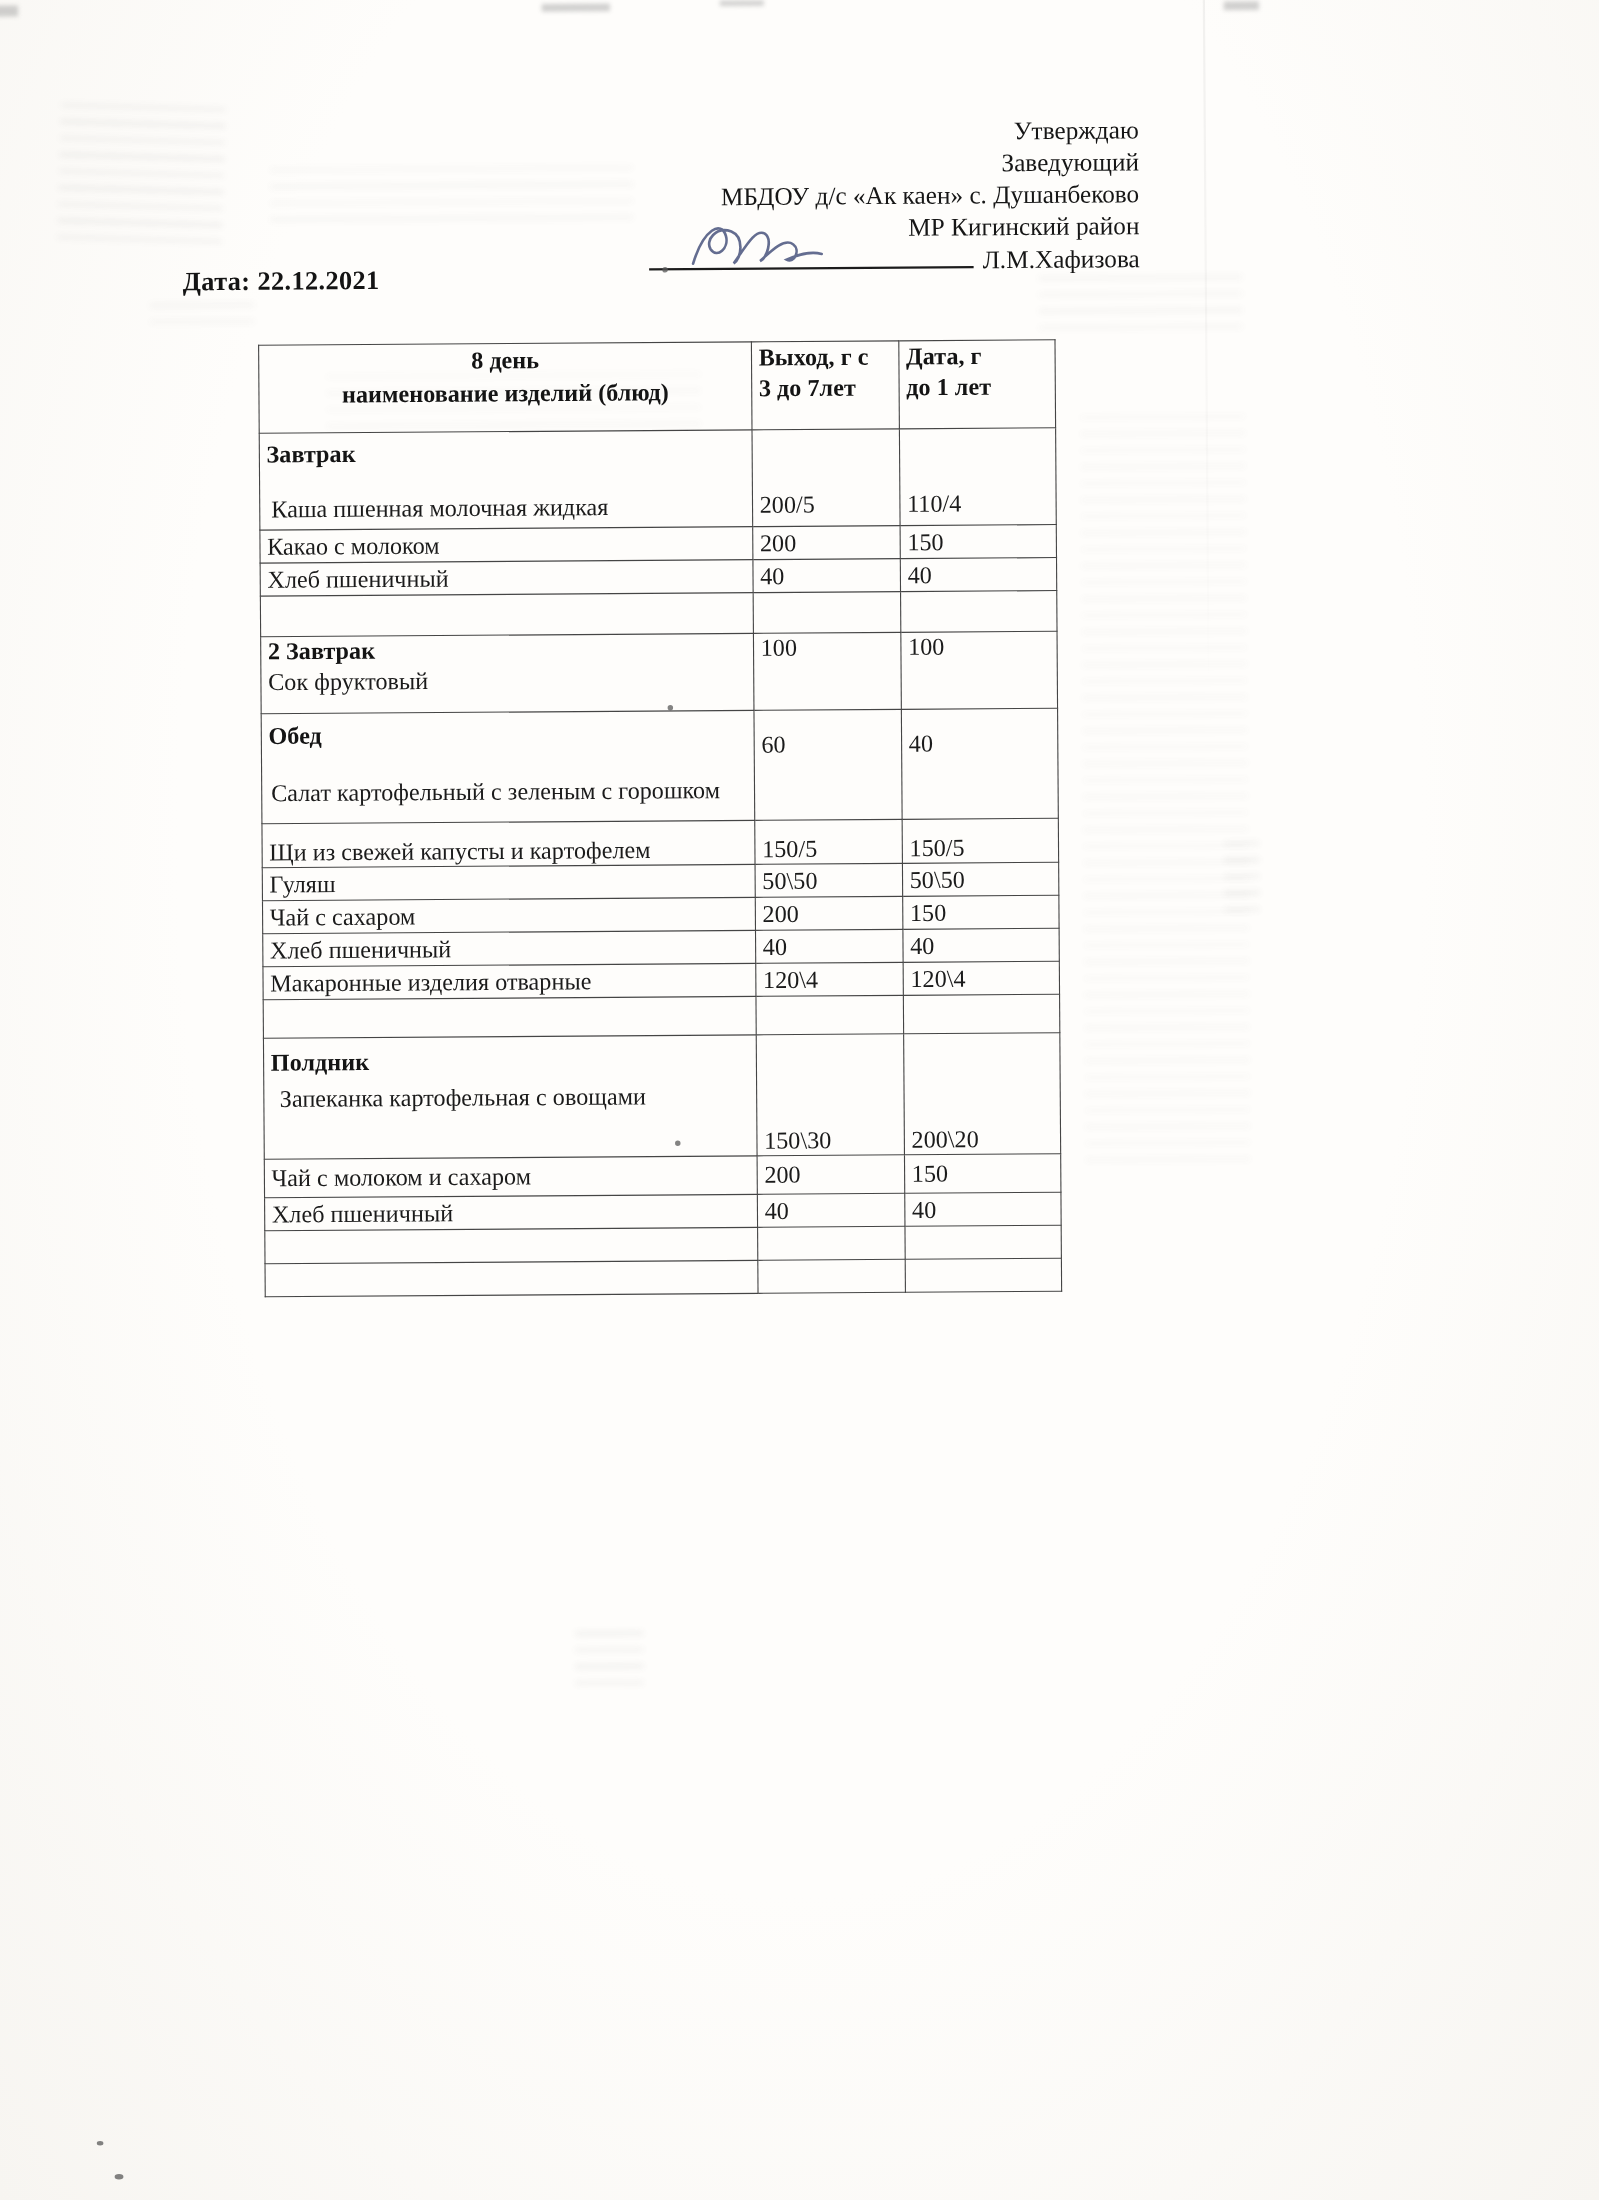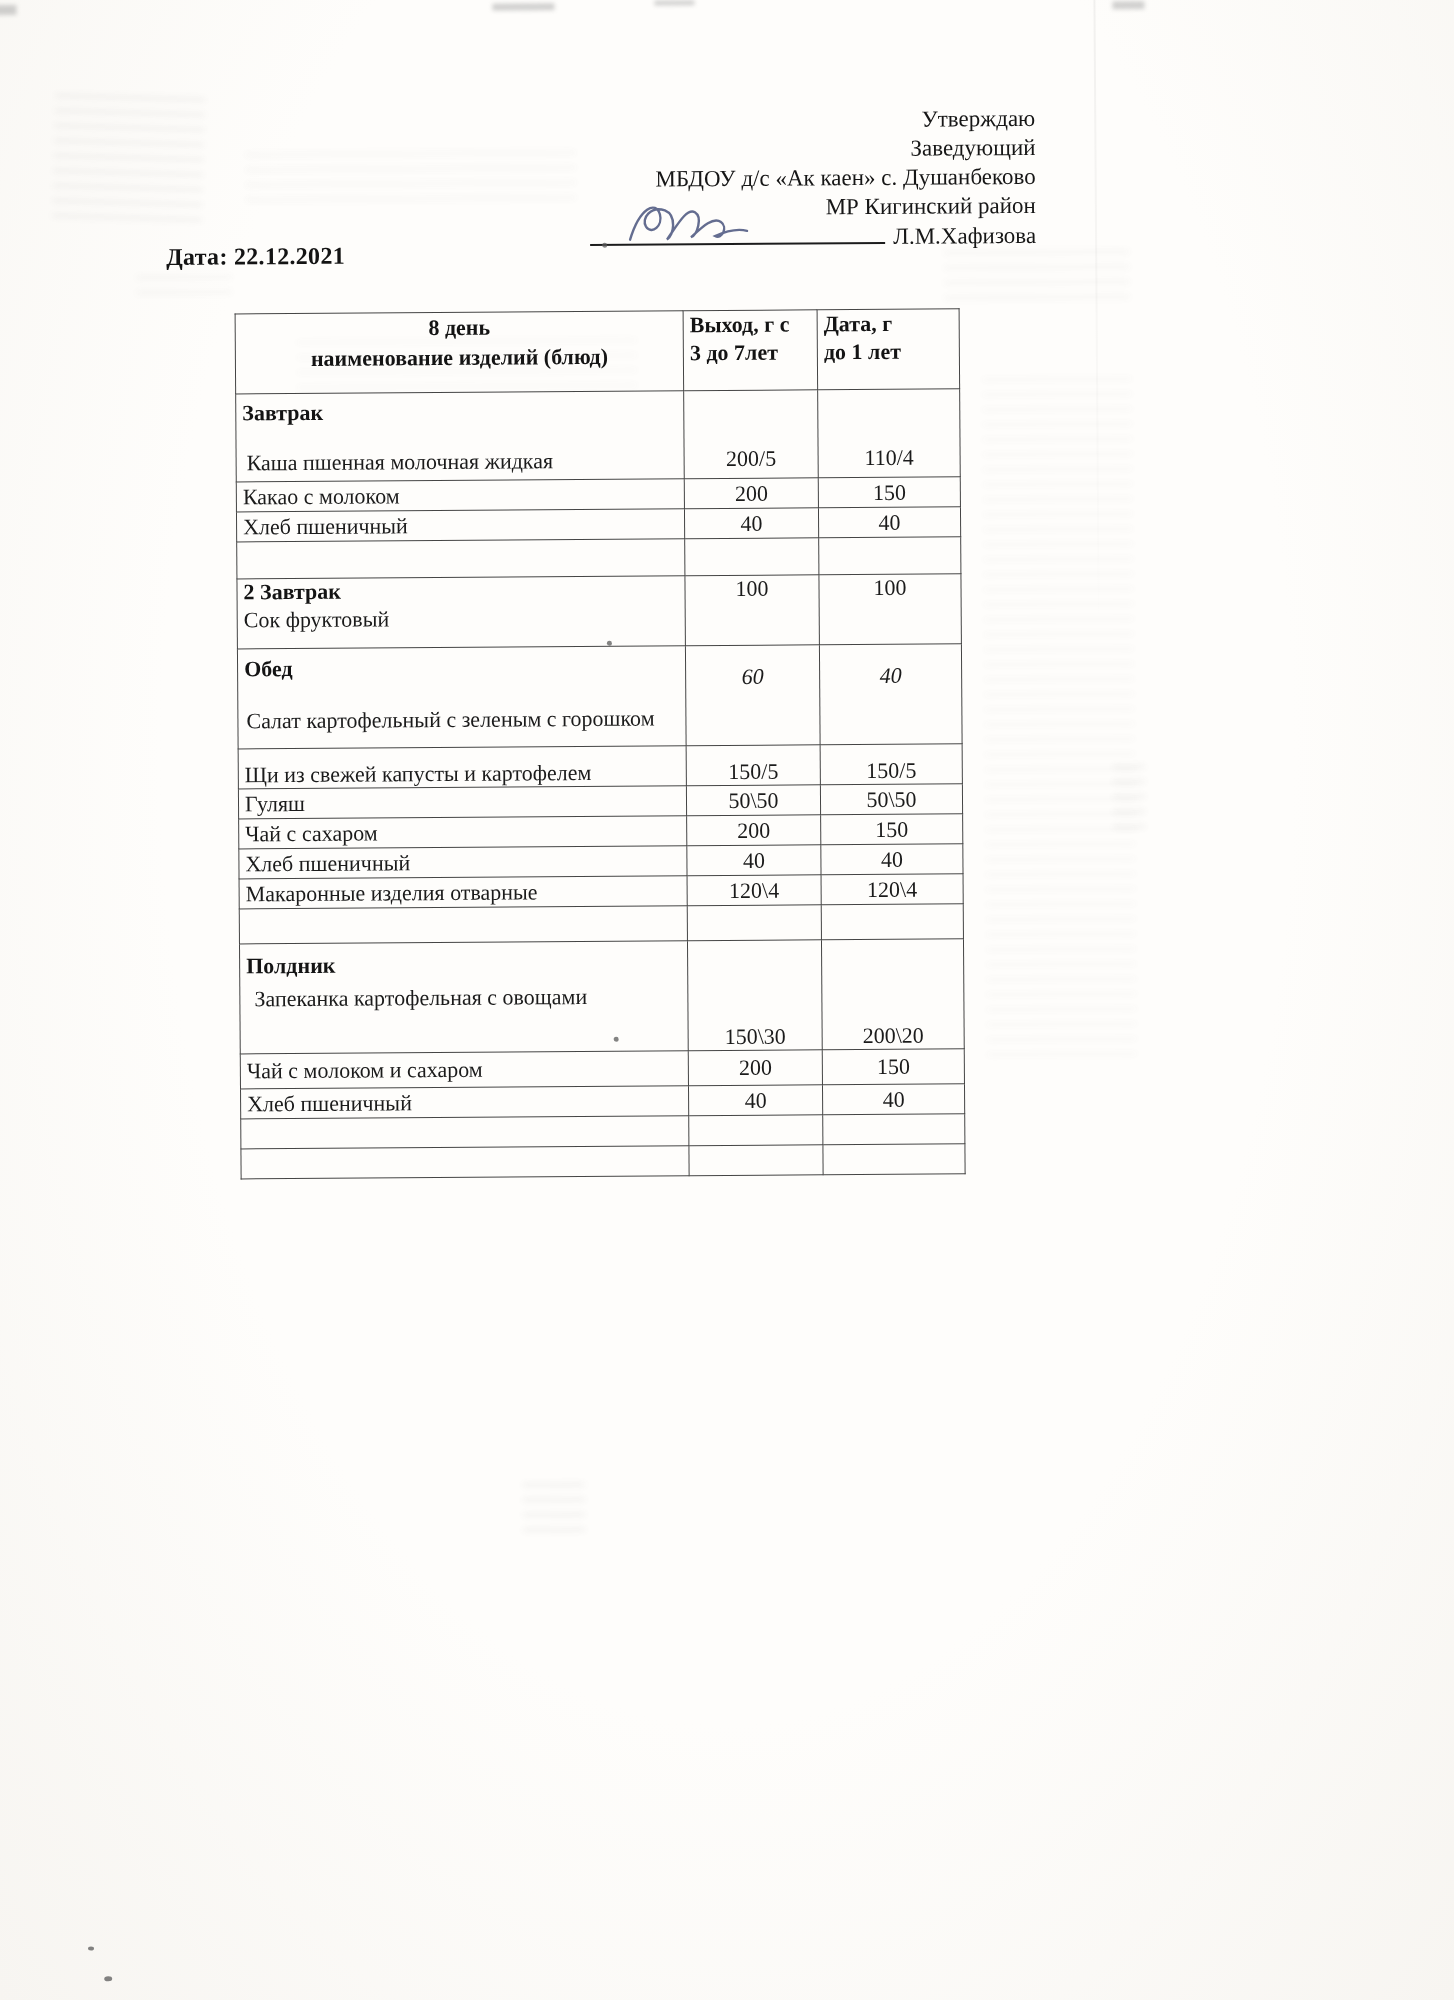--- a/index.html
+++ b/index.html
@@ -45,35 +45,35 @@
   table.menu th, table.menu td{
     border:1px solid #454545;
     padding:0 6px;
     overflow:hidden;
   }
   thead tr{height:80px;}
   th{font-weight:700;color:#141414;}
   th.h1{text-align:center;vertical-align:top;padding-top:8px;line-height:30px;}
   th.h2,th.h3{text-align:left;vertical-align:top;padding-top:24px;padding-left:10px;line-height:28px;font-size:22px;}
   .c-name{padding-left:10px;text-align:left;}
-  .c-val{text-align:center;}
+  .c-val{}
   .sec{font-weight:700;color:#141414;}
   
   .r-plain td{vertical-align:middle;}
   
   .r-a .c-name{position:relative;vertical-align:top;padding-top:6px;}
   .r-a .item{position:absolute;left:10px;bottom:5px;white-space:nowrap;}
   .r-a .c-val{vertical-align:bottom;padding-bottom:6px;}
   
   .r-b td{vertical-align:top;padding-top:7px;}
   .r-b .sec{margin-bottom:2px;}
   
   .r-c .c-name{position:relative;vertical-align:top;padding-top:7px;}
   .r-c .item{position:absolute;left:8px;bottom:14px;white-space:nowrap;}
-  .r-c .c-val{vertical-align:top;padding-top:18px;font-style:italic;}
+  .r-c .c-val{vertical-align:top;padding-top:18px;}
   
   .r-d .c-name{vertical-align:top;padding-top:9px;}
   .r-d .sec{margin-bottom:7px;}
   .r-d .item{padding-left:8px;}
   .r-d .c-val{vertical-align:bottom;}
   
   .r-tall td{vertical-align:bottom;padding-bottom:5px;}
   
   .ghost{
     position:absolute;opacity:.28;filter:blur(3px);pointer-events:none;

